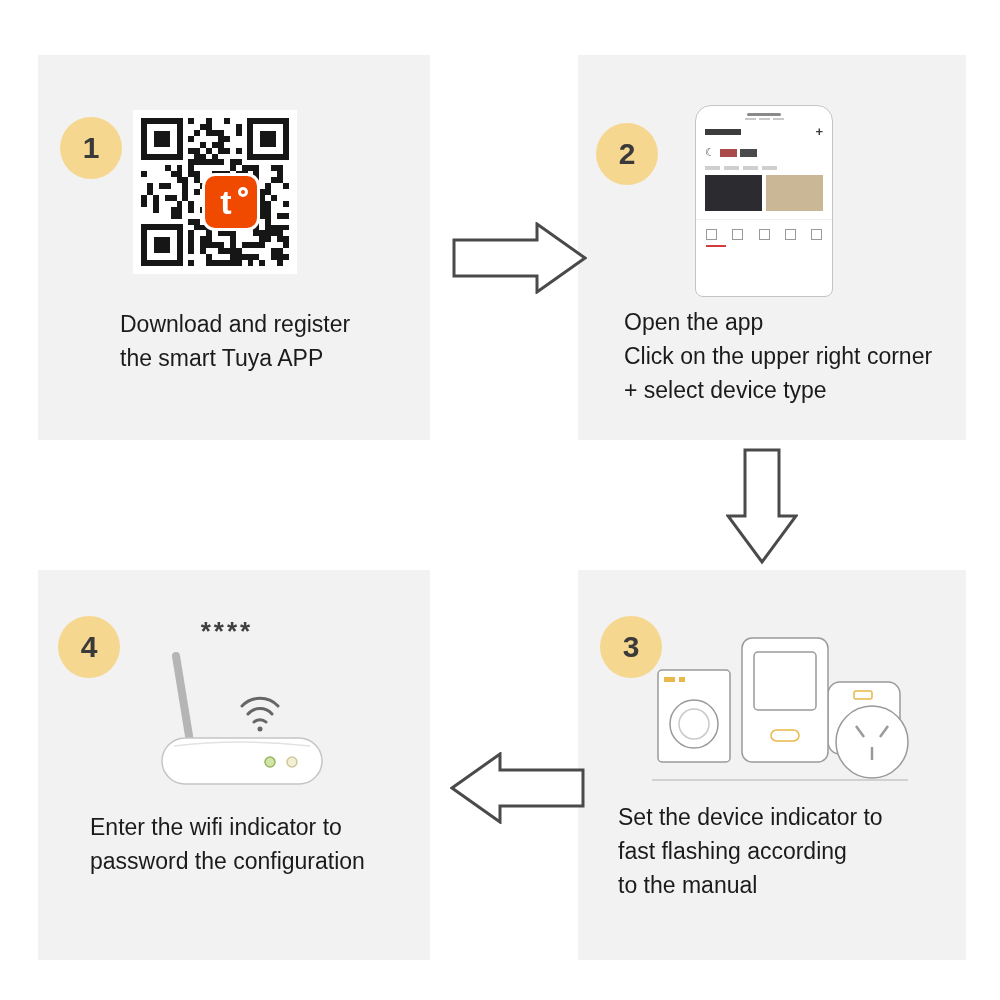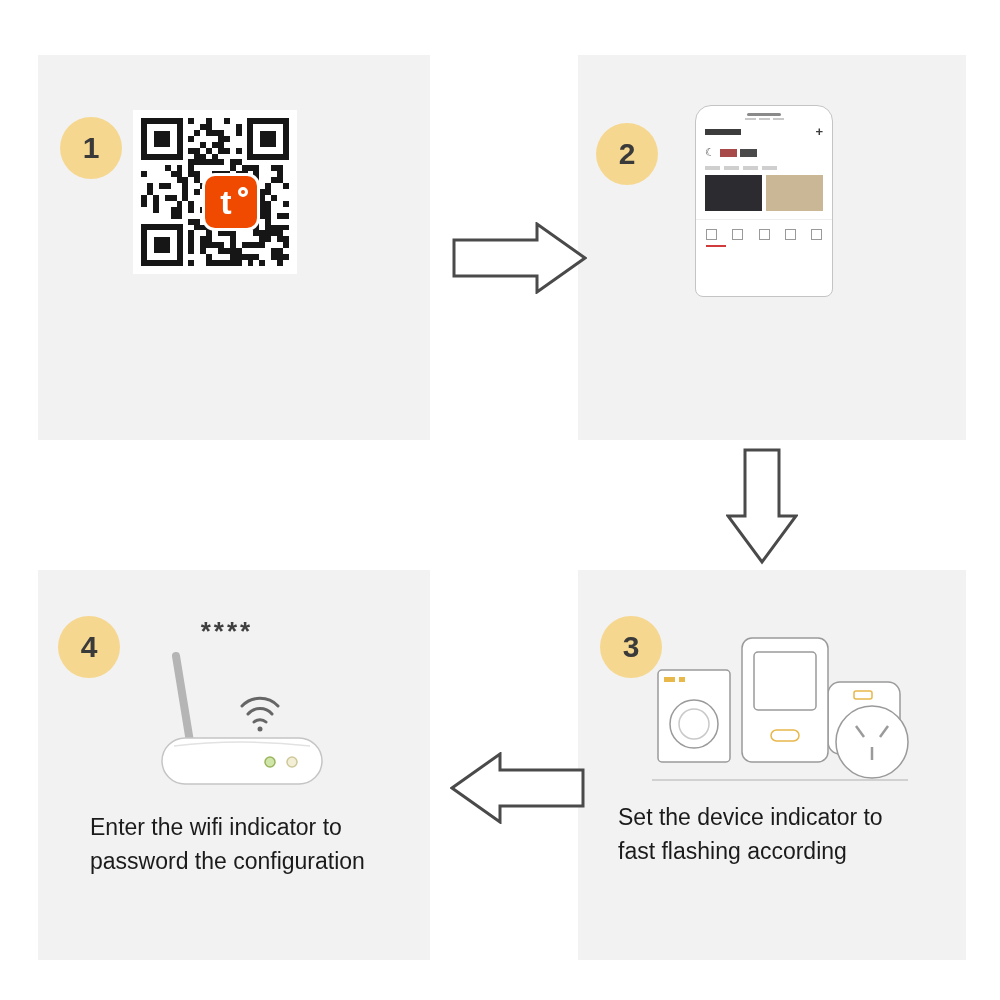--- a/index.html
+++ b/index.html
@@ -713,20 +713,24 @@
           <div class="on"></div>
           <div></div>
         </div>
       <div class="finder f-tl"></div>
       <div class="finder f-tr"></div>
       <div class="finder f-bl"></div>
       <div class="tuya">
         <span class="letter">t</span>
         <span class="ring"></span>
       </div>
+    </div>
+    <div class="caption">
+      <div>Download and register</div>
+      <div>the smart Tuya APP</div>
     </div>
   </section>
 
   <section class="panel p2">
     <div class="badge">
       <span>2</span>
     </div>
     <div class="phone">
       <div class="ph-speaker"></div>
       <div class="ph-status">
@@ -754,20 +758,25 @@
       </div>
       <div class="ph-nav">
         <span></span>
           <span></span>
           <span></span>
           <span></span>
           <span></span>
       </div>
       <div class="ph-redline"></div>
     </div>
+    <div class="caption">
+      <div>Open the app</div>
+      <div>Click on the upper right corner</div>
+      <div>+ select device type</div>
+    </div>
   </section>
 
   <section class="panel p3">
     <div class="badge">
       <span>3</span>
     </div>
     <svg class="devices" width="260" height="160" viewBox="0 0 260 160">
       <line x1="2" y1="150" x2="258" y2="150" stroke="#c6c6c6" stroke-width="1.5"></line>
 
       <rect x="8" y="40" width="72" height="92" rx="4" fill="#ffffff" stroke="#9a9a9a" stroke-width="1.5"></rect>
@@ -784,20 +793,21 @@
       <rect x="121" y="100" width="28" height="11" rx="5.5" fill="none" stroke="#e8b84b" stroke-width="1.5"></rect>
 
       <circle cx="222" cy="112" r="36" fill="#ffffff" stroke="#9a9a9a" stroke-width="1.5"></circle>
       <line x1="206" y1="96" x2="214" y2="107" stroke="#9a9a9a" stroke-width="2.5"></line>
       <line x1="238" y1="96" x2="230" y2="107" stroke="#9a9a9a" stroke-width="2.5"></line>
       <line x1="222" y1="117" x2="222" y2="130" stroke="#9a9a9a" stroke-width="2.5"></line>
     </svg>
     <div class="caption">
       <div>Set the device indicator to</div>
       <div>fast flashing according</div>
+      <div>to the manual</div>
     </div>
   </section>
 
   <section class="panel p4">
     <div class="badge">
       <span>4</span>
     </div>
     <div class="router-illus">
       <div class="password-mask">****</div>
       <svg width="210" height="150" viewBox="0 0 210 150">

